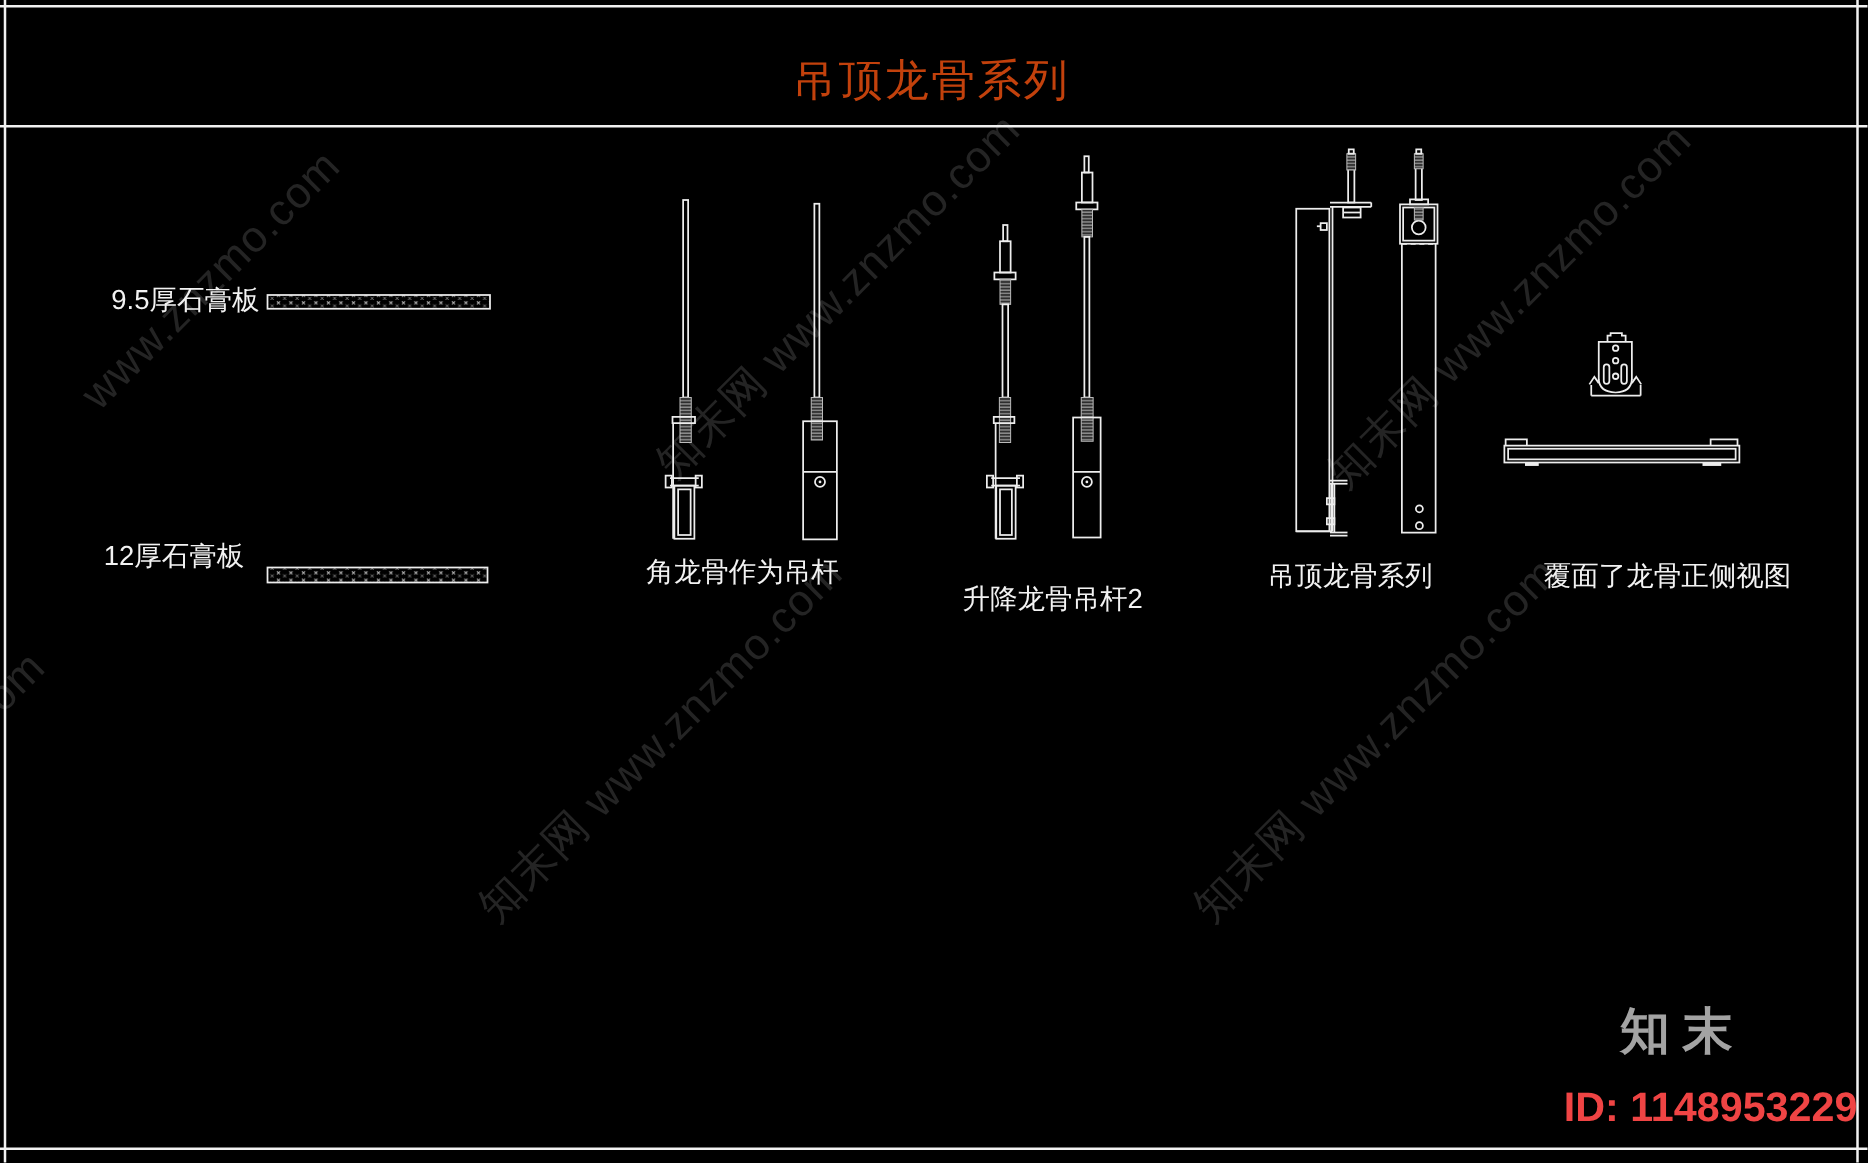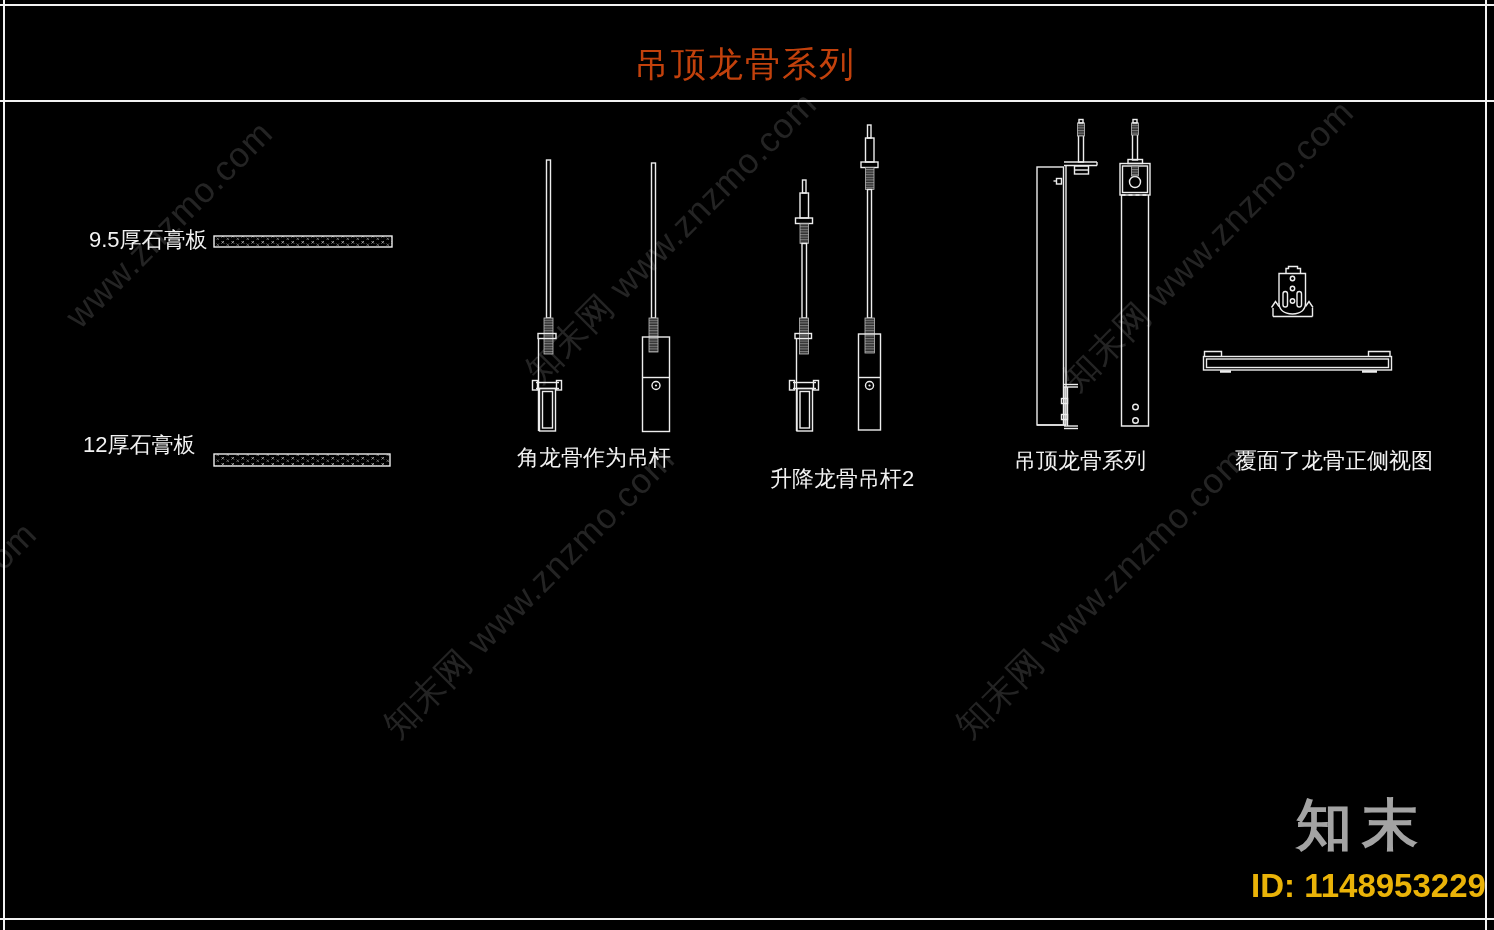--- a/index.html
+++ b/index.html
@@ -14,22 +14,22 @@
          font-size:35px;line-height:50px;letter-spacing:2px;}
   
   .lbl{position:absolute;color:#f2f2f2;font-size:22px;line-height:26px;
        letter-spacing:0;white-space:nowrap;}
   
   .wm{position:absolute;color:#242424;font-size:35px;line-height:38px;
       white-space:nowrap;letter-spacing:1px;
       transform:rotate(-45deg);transform-origin:left bottom;}
   
   .logo{position:absolute;left:1296px;top:794px;color:#a3a3a3;
-        font-size:56px;line-height:62px;font-weight:bold;letter-spacing:10px;}
-  .idtag{position:absolute;left:1251px;top:866px;color:#eab308;
+        font-size:40px;line-height:62px;font-weight:bold;letter-spacing:10px;}
+  .idtag{position:absolute;left:1251px;top:866px;color:#ef4444;
          font-size:33px;line-height:40px;font-weight:bold;}
   svg{position:absolute;left:0;top:0;}
 </style>
 </head>
 <body>
 
 <div class="wm" style="left:85px;top:297px">www.znzmo.com</div>
 <div class="wm" style="left:545px;top:352px">知末网 www.znzmo.com</div>
 <div class="wm" style="left:1082px;top:360px">知末网 www.znzmo.com</div>
 <div class="wm" style="left:-235px;top:782px">知末网 www.znzmo.com</div>

